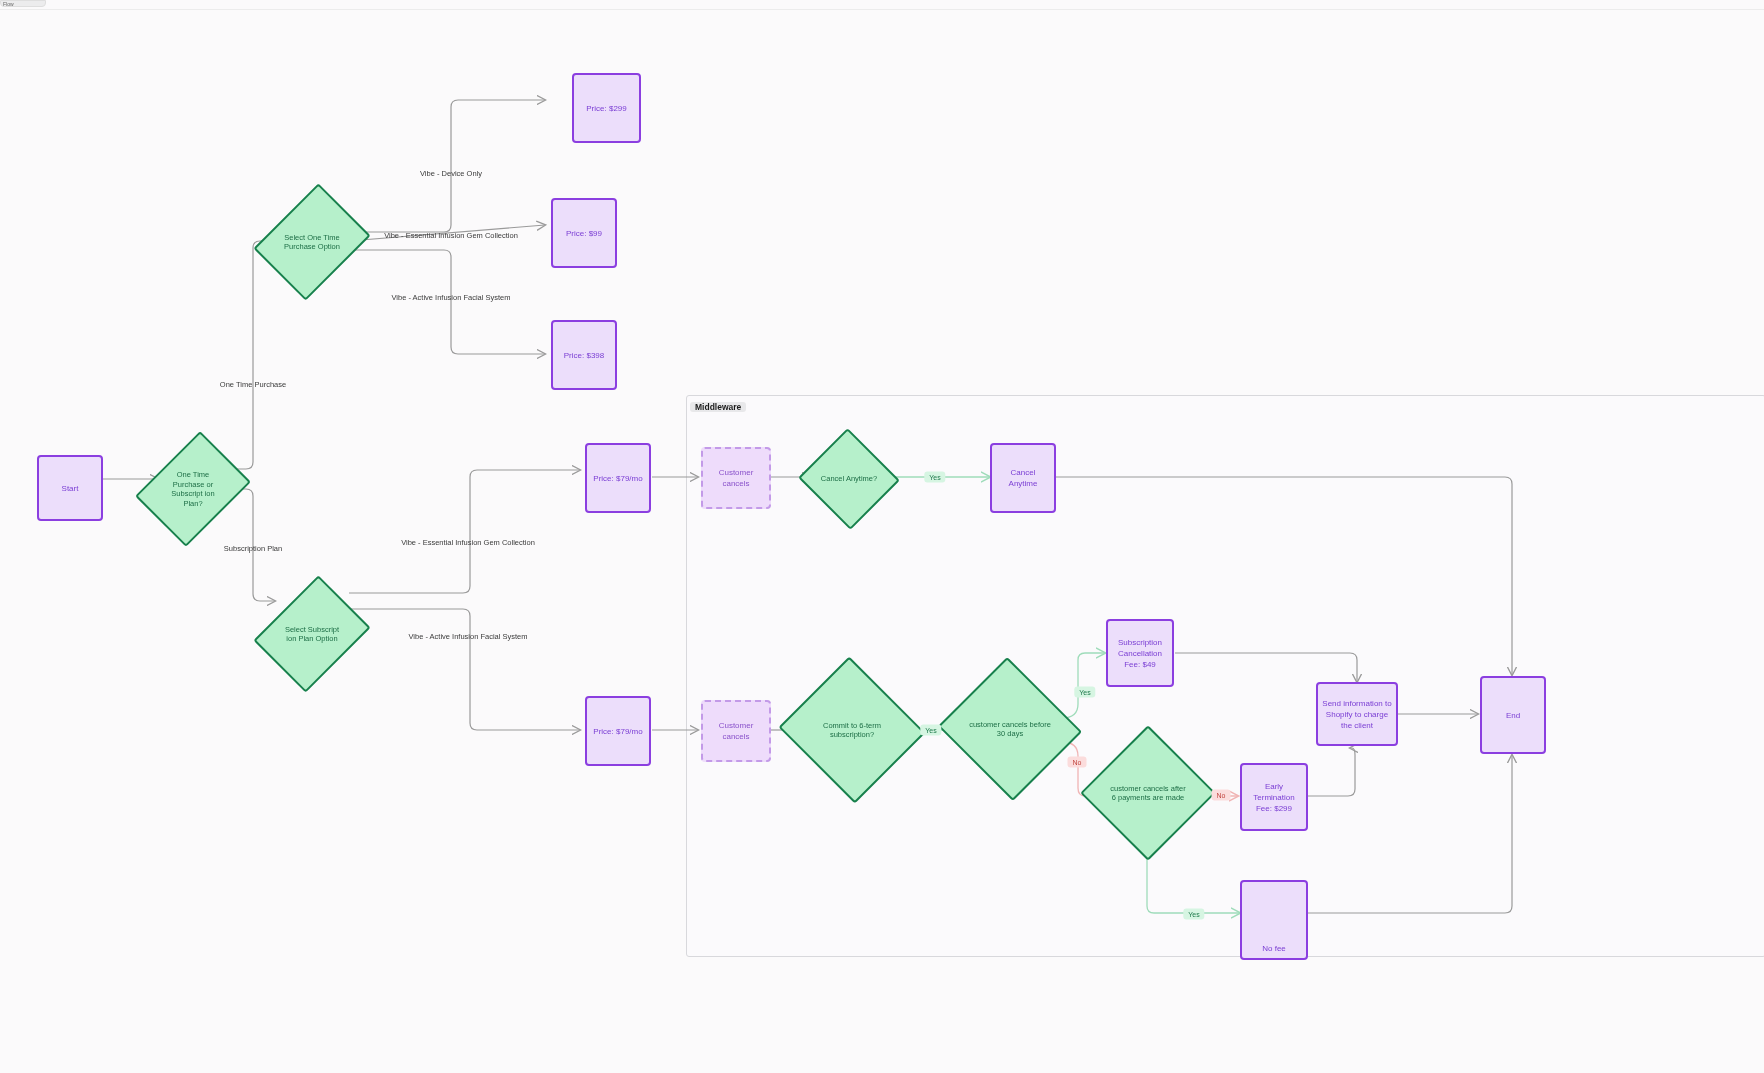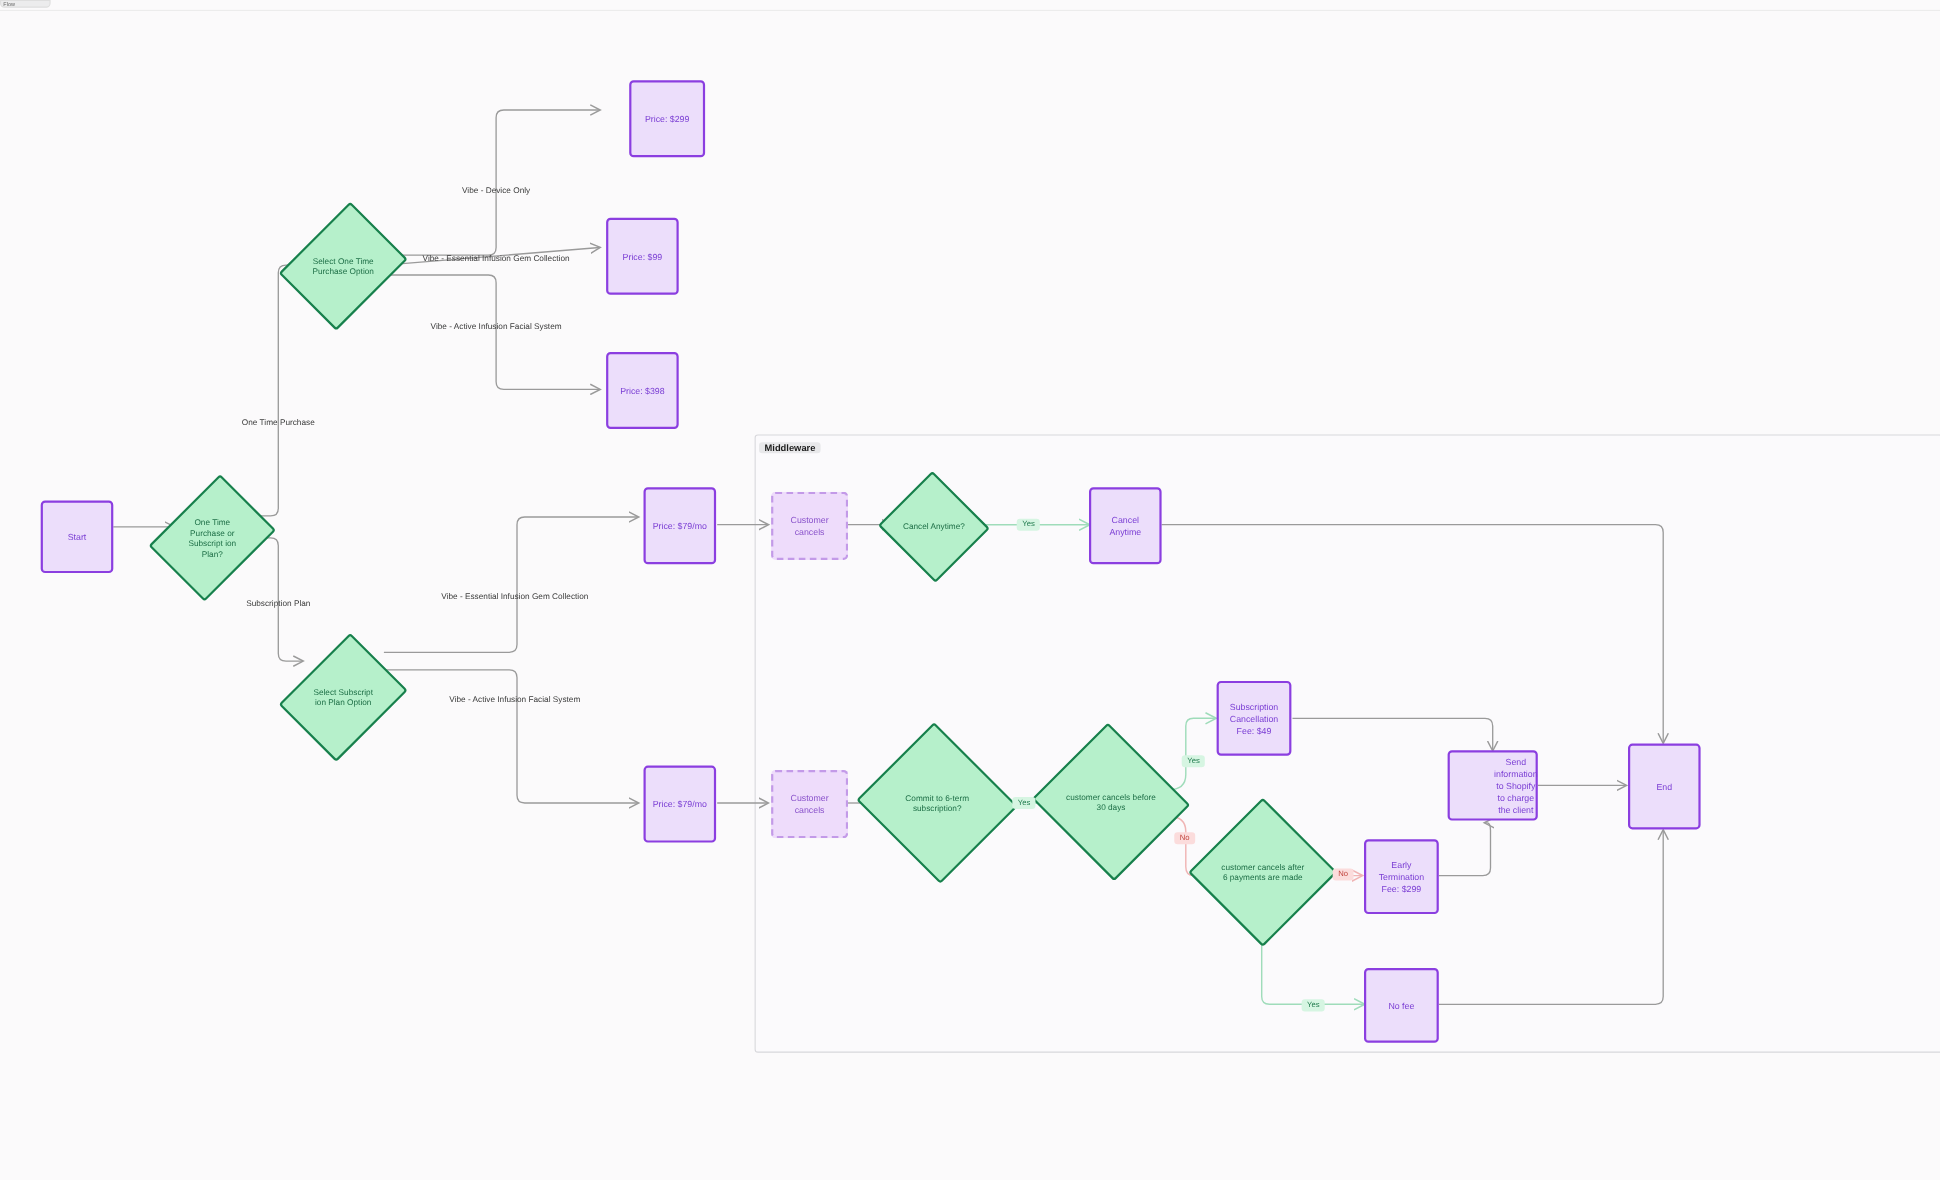--- a/index.html
+++ b/index.html
@@ -274,25 +274,25 @@
     </div>
 
     <div class="node pbox" style="left:1106px; top:609px; width:68px; height:68px;">
       <span>Subscription Cancellation Fee: $49</span>
     </div>
 
     <div class="node pbox" style="left:1240px; top:753px; width:68px; height:68px;">
       <span>Early Termination Fee: $299</span>
     </div>
 
-    <div class="node pbox" style="left:1240px; top:870px; width:68px; height:68px;">
+    <div class="node pbox" style="left:1240px; top:870px; width:68px; height:80px;align-items:flex-end;">
       <span>No fee</span>
     </div>
 
-    <div class="node pbox" style="left:1316px; top:672px; width:82px; height:64px;padding-left:46px;">
+    <div class="node pbox" style="left:1316px; top:672px; width:82px; height:64px;">
       <span>Send information to Shopify to charge the client</span>
     </div>
 
     <div class="node pbox" style="left:1480px; top:666px; width:66px; height:78px;">
       <span>End</span>
     </div>
 
     <div class="edge-label" style="left:253px; top:374px;">One Time Purchase</div>
     <div class="edge-label" style="left:253px; top:538px;">Subscription Plan</div>
     <div class="edge-label" style="left:451px; top:163px;">Vibe - Device Only</div>

